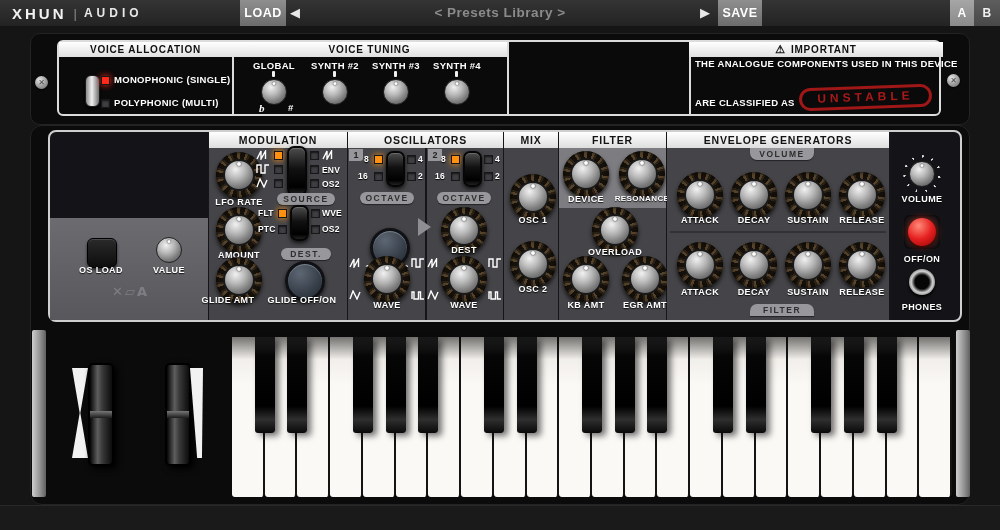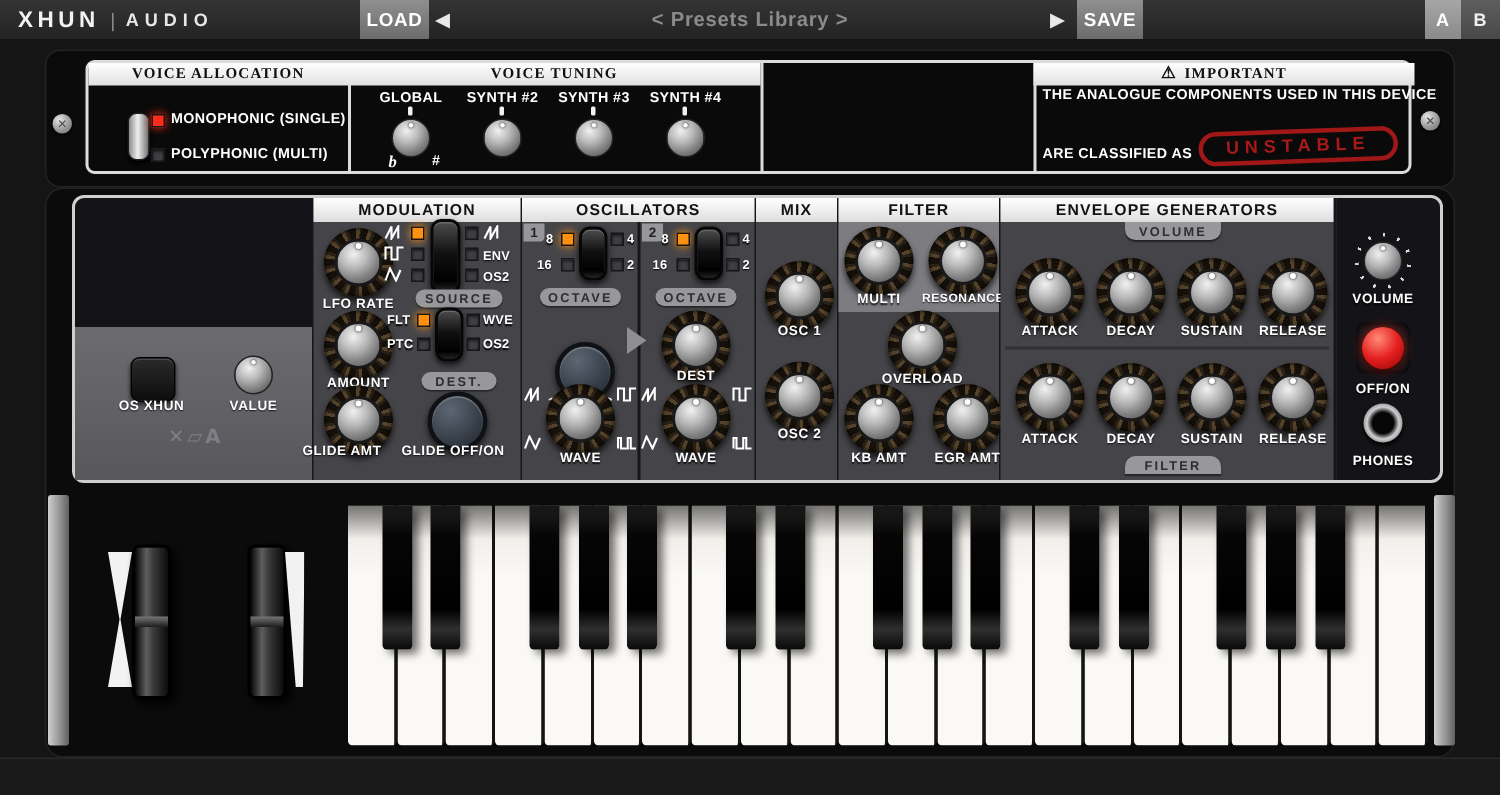--- a/index.html
+++ b/index.html
@@ -23,21 +23,21 @@
   .voiceunit{left:30px;top:33px;width:940px;height:92px;}
   .mainunit{left:30px;top:125px;width:940px;height:380px;border-radius:12px;}
   .bottomstrip{left:0;top:505px;width:1000px;height:25px;background:#1a1a1a;border-top:1px solid #282828;}
 
   .screw{width:13px;height:13px;border-radius:50%;background:radial-gradient(circle at 35% 30%,#e6e6e6,#9a9a9a 55%,#6a6a6a);color:#4a4a4a;font-size:8px;line-height:13px;text-align:center;box-shadow:0 1px 2px #000;}
 
   
   .vframe{left:57px;top:40px;width:884px;height:76px;border:2px solid #dcdcdc;border-radius:6px;background:#0a0a0a;box-sizing:border-box;}
   .vsec{position:absolute;top:0;bottom:0;}
   .vsec.b{border-right:2px solid #dcdcdc;}
-  .vhdr{position:absolute;left:0;right:0;top:0;height:15px;background:linear-gradient(#ffffff,#e0e0e0);color:#101010;font-weight:bold;font-size:10px;letter-spacing:.8px;text-align:center;line-height:15px;font-family:Liberation Serif, serif;}
+  .vhdr{position:absolute;left:0;right:0;top:0;height:15px;background:linear-gradient(#ffffff,#e0e0e0);color:#101010;font-weight:bold;font-size:10px;letter-spacing:.8px;text-align:center;line-height:15px;}
   .vlabel{position:absolute;color:#fff;font-weight:bold;font-size:9.5px;letter-spacing:.3px;white-space:nowrap;}
   .warnico{font-size:11px;margin-right:5px;}
   .stamp{position:absolute;border:3px solid #a81818;border-radius:12px;color:var(--stamp_red,#b31a1a);font-weight:bold;font-size:12px;letter-spacing:4px;text-align:center;transform:rotate(-2deg);opacity:.95;}
 
   .allocswitch{position:absolute;width:13px;height:30px;border-radius:6px;border:1px solid #1c1c1c;background:linear-gradient(90deg,#8b8b8b,#efefef 45%,#6f6f6f);box-shadow:0 2px 3px #000;}
 
   
   .face{left:48px;top:130px;width:914px;height:192px;border:2px solid #cfcfcf;border-radius:8px;background:#141418;box-sizing:border-box;}
   .sec{position:absolute;top:0;bottom:0;background:#454549;}
   .sec.b{border-right:2px solid #16161a;}
@@ -174,21 +174,21 @@
     </div>
   </div>
 
   <div class="abs unit mainunit"></div>
 
   <div class="abs face">
 
     <div class="sec b" style="left:0;width:158px;background:transparent;">
       <div class="lgray"></div>
       <div class="sqbtn" style="left:37px;top:106px;"></div>
-      <span class="lbl" style="left:11px;top:133px;width:80px;">OS XHUN</span>
+      <span class="lbl" style="left:11px;top:133px;width:80px;">OS LOAD</span>
       <div class="knob sm" style="left:106px;top:105px;">
           <i class="cap"></i>
           <i class="dot"></i>
         </div>
       <span class="lbl" style="left:79px;top:133px;width:80px;">VALUE</span>
       <span class="xamark" style="left:62px;top:152px;">✕▱A</span>
     </div>
 
     <div class="sec b" style="left:159px;width:138px;">
       <div class="shdr">MODULATION</div>
@@ -364,21 +364,21 @@
 
     <div class="sec b" style="left:509px;width:107px;">
       <div class="fltlight" style="left:0;top:16px;width:107px;height:60px;"></div>
       <div class="shdr">FILTER</div>
     </div>
     <div class="knob" style="left:513px;top:19px;">
         <i class="ring"></i>
         <i class="cap"></i>
         <i class="dot"></i>
       </div>
-    <span class="lbl" style="left:496px;top:62px;width:80px;">MULTI</span>
+    <span class="lbl" style="left:496px;top:62px;width:80px;">DEVICE</span>
     <div class="knob" style="left:569px;top:19px;">
         <i class="ring"></i>
         <i class="cap"></i>
         <i class="dot"></i>
       </div>
     <span class="lbl" style="left:562px;top:62px;width:60px;font-size:8px;">RESONANCE</span>
     <div class="knob" style="left:542px;top:75px;">
         <i class="ring"></i>
         <i class="cap"></i>
         <i class="dot"></i>

